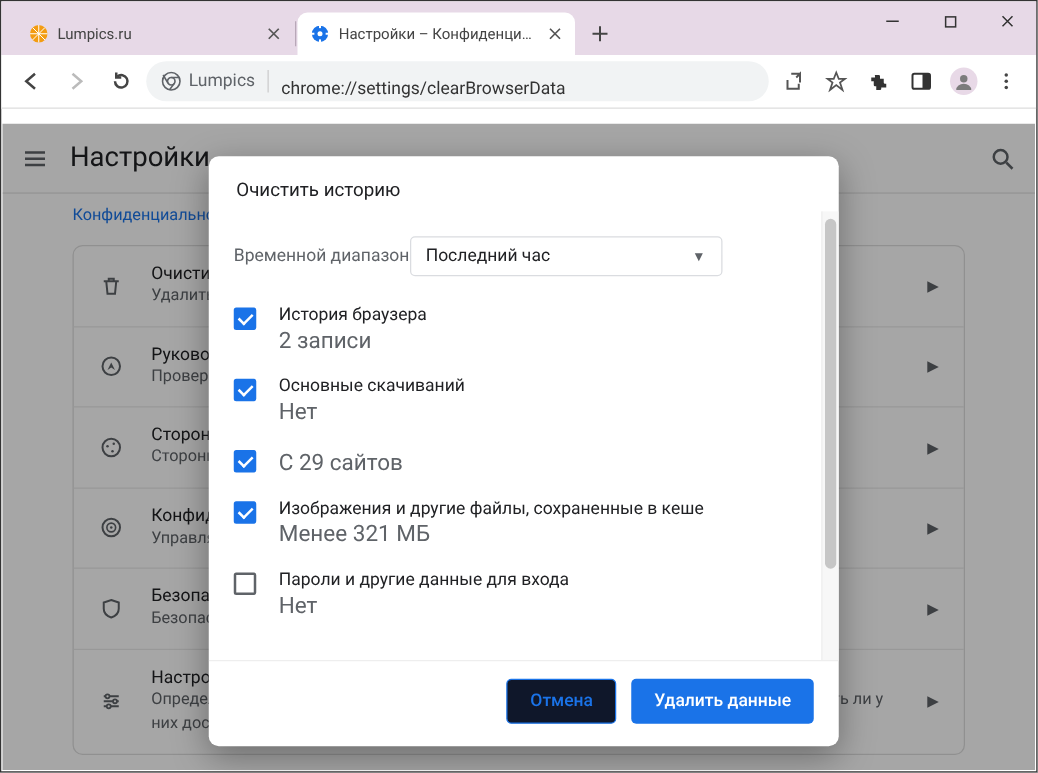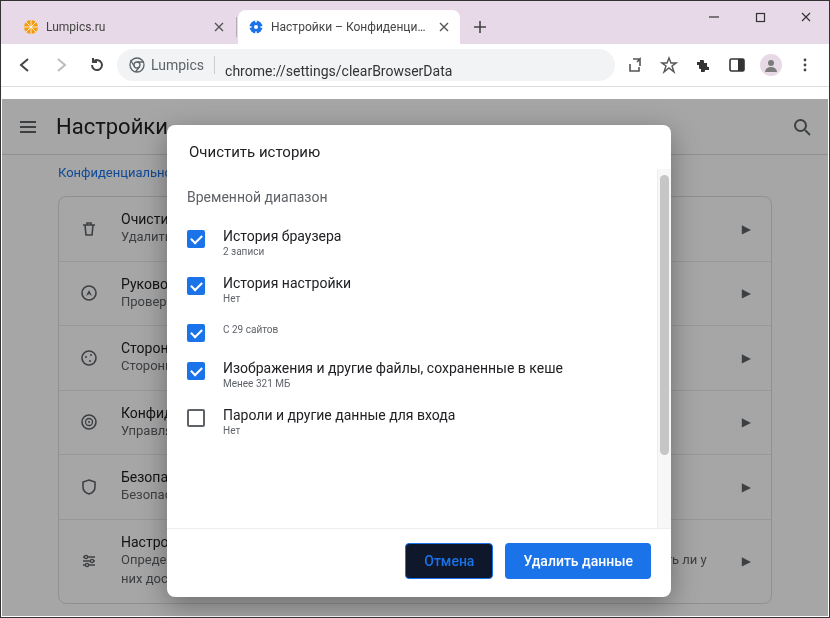--- a/index.html
+++ b/index.html
@@ -156,21 +156,21 @@
     width:18px; height:18px; border:2px solid #5f6368; border-radius:2px; margin-top:2px;
     display:flex; align-items:center; justify-content:center; flex-shrink:0;
   }
   .check-row .cb.checked { background:#1a73e8; border-color:#1a73e8; }
   .check-row .cb.checked::after {
     content:""; width:5px; height:9px; border:solid #fff; border-width:0 2px 2px 0;
     transform: rotate(45deg) translate(-1px,-1px);
   }
   .check-row .ct { flex:1; }
   .check-row .ct .lbl { color:#202124; font-size:14px; }
-  .check-row .ct .sub { color:#5f6368; font-size:10px; margin-top:2px; }
+  .check-row .ct .sub { color:#5f6368; font-size:18px; margin-top:2px; }
   .dlg-footer {
     padding:14px 20px 18px 20px; display:flex; justify-content:flex-end; gap:12px;
     border-top:1px solid #eee;
   }
   .btn {
     height:36px; border-radius:4px; font-size:14px; padding:0 18px;
     display:flex; align-items:center; font-weight:500;
   }
   .btn.outline { border:1px solid #1a73e8; color:#1a73e8; background:#0f172a; }
   .btn.primary { background:#1a73e8; color:#ffffff; }
@@ -428,33 +428,37 @@
 
   <div class="dialog">
     <div class="dlg-title">Очистить историю</div>
 
 
     <div class="dlg-body-wrap">
       <div class="dlg-body">
 
         <div class="time-row">
           <span class="lbl">Временной диапазон</span>
+          <div class="time-select">
+            <span>Последний час</span>
+            <span class="caret">▼</span>
+          </div>
         </div>
 
         <div class="check-row">
           <span class="cb checked"></span>
           <span class="ct">
               <div class="lbl">История браузера</div>
               <div class="sub">2 записи</div>
             </span>
         </div>
         <div class="check-row">
           <span class="cb checked"></span>
           <span class="ct">
-              <div class="lbl">История настройки</div>
+              <div class="lbl">Основные скачиваний</div>
               <div class="sub">Нет</div>
             </span>
         </div>
         <div class="check-row">
           <span class="cb checked"></span>
           <span class="ct">
               <div class="sub">С 29 сайтов</div>
             </span>
         </div>
         <div class="check-row">

